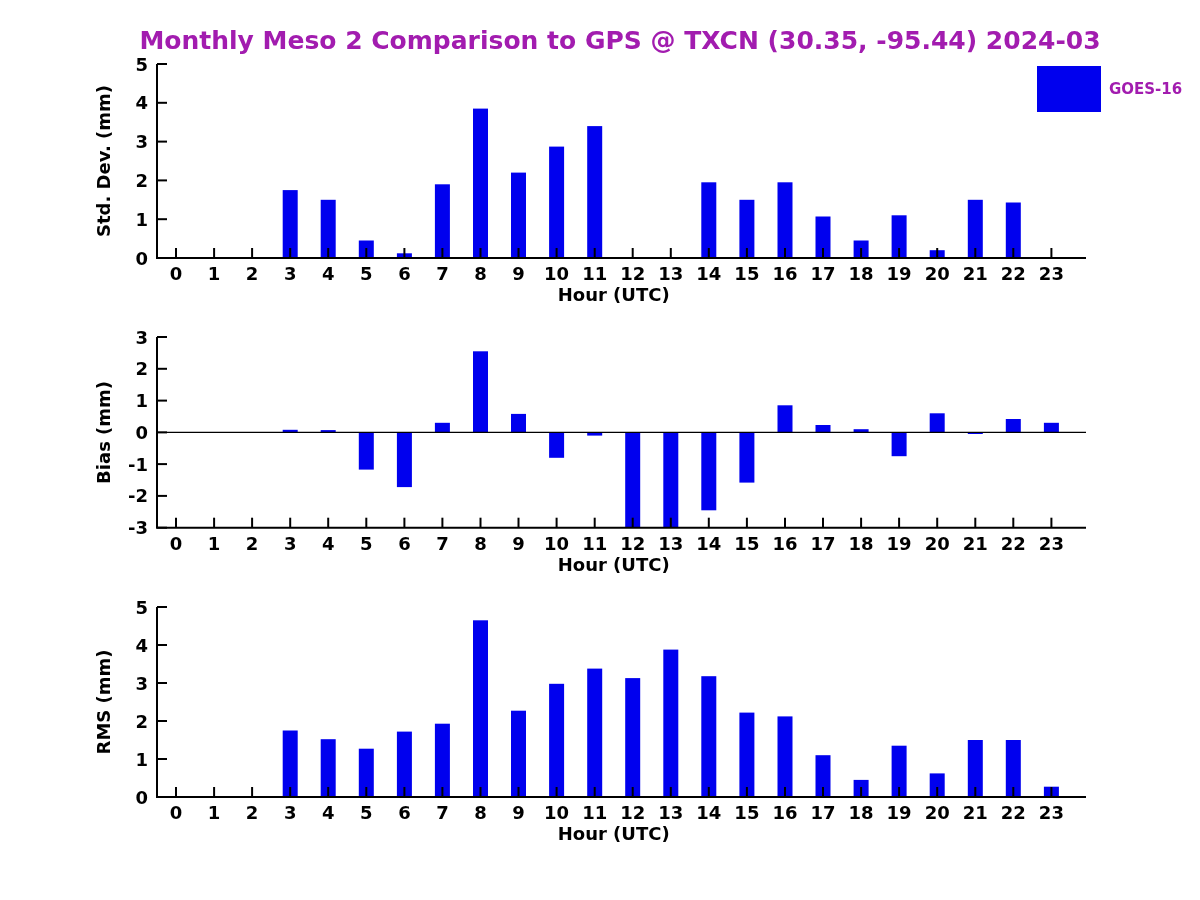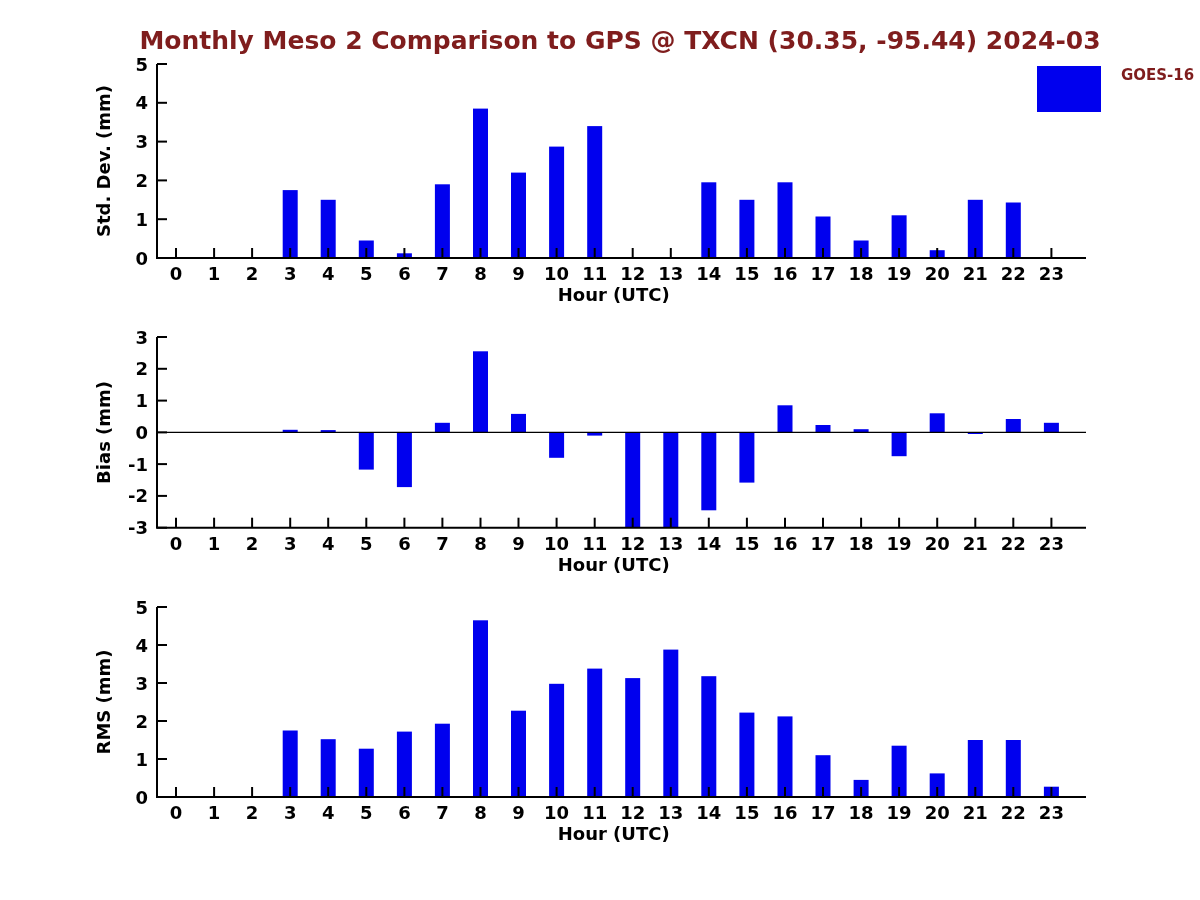--- a/index.html
+++ b/index.html
@@ -1,20 +1,20 @@
 <!DOCTYPE html>
 <html><head>
 <meta charset="utf-8">
 <style>
   html,body{margin:0;padding:0;background:#fff;}
   .page{position:relative;width:1200px;height:900px;background:#ffffff;overflow:hidden;
-        font-family:"DejaVu Sans","Liberation Sans",sans-serif;color:#7f1d1d;}
+        font-family:"DejaVu Sans","Liberation Sans",sans-serif;color:#a21caf;}
   .fig-title{position:absolute;left:40px;top:26px;width:1160px;text-align:center;
              font-size:25px;font-weight:bold;letter-spacing:0;white-space:nowrap;}
-  .legend{position:absolute;left:1012px;top:66px;display:flex;align-items:flex-start;gap:20px;padding-left:25px;}
+  .legend{position:absolute;left:1012px;top:66px;display:flex;align-items:center;gap:8px;padding-left:25px;}
   .legend-swatch{display:inline-block;width:64px;height:46px;background:#0000ee;}
   .legend-label{font-size:15px;font-weight:bold;white-space:nowrap;}
   svg.charts{position:absolute;left:0;top:0;}
   .tick{font-family:"DejaVu Sans","Liberation Sans",sans-serif;font-size:18px;font-weight:bold;fill:#000;}
   .axis-label{font-family:"DejaVu Sans","Liberation Sans",sans-serif;font-size:18px;font-weight:bold;fill:#000;}
 </style>
 </head>
 <body>
 
 <div class="page">

